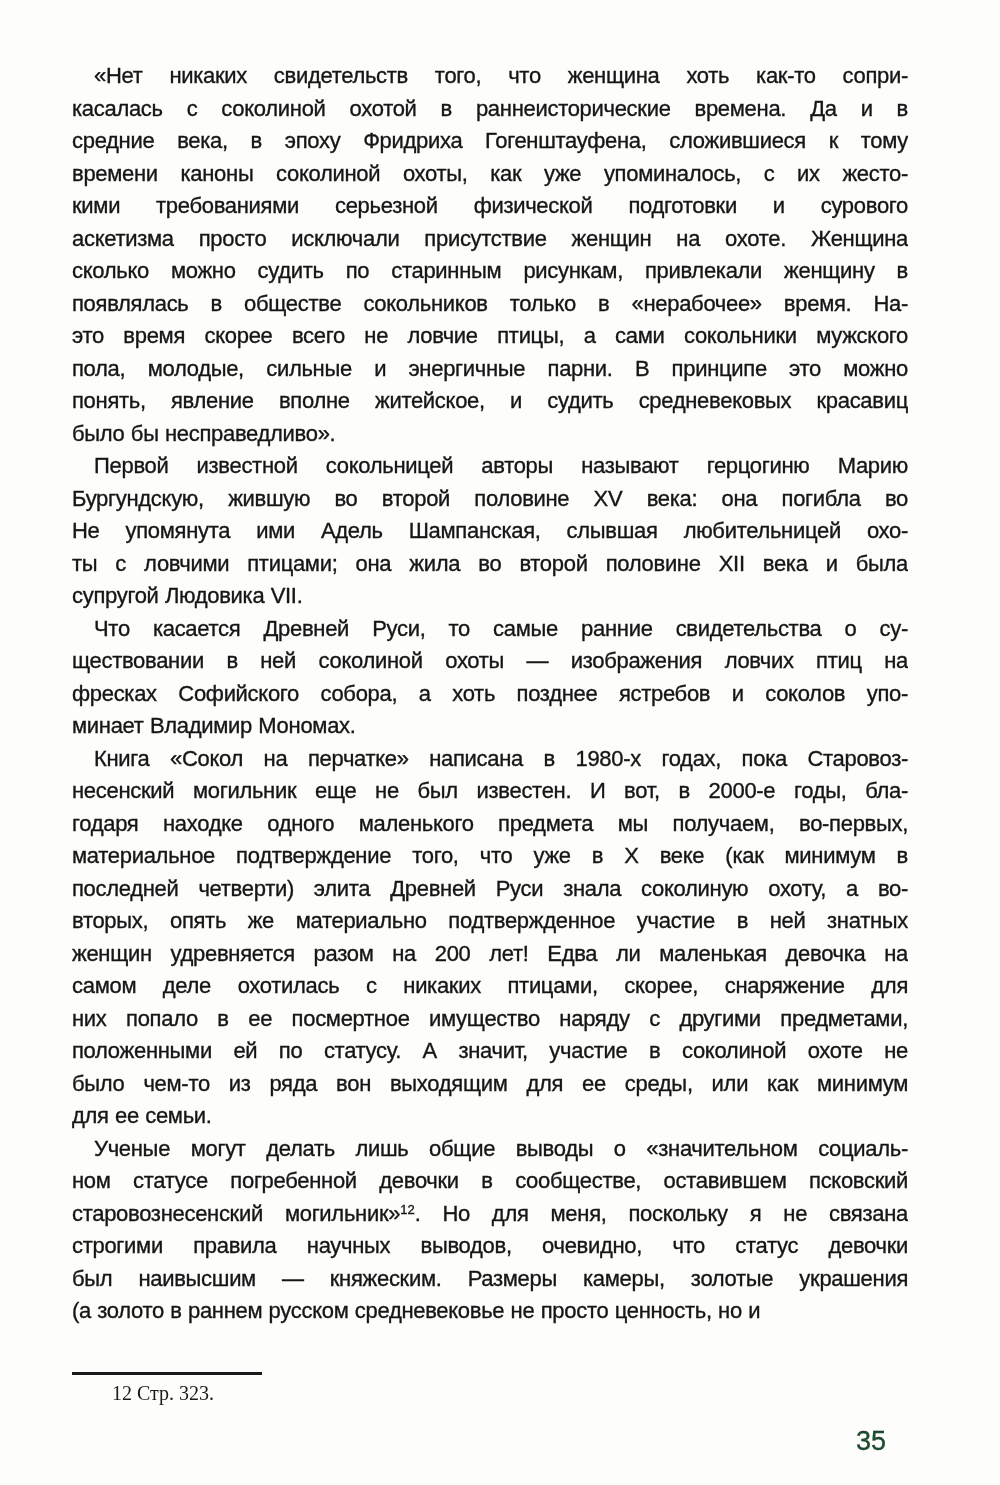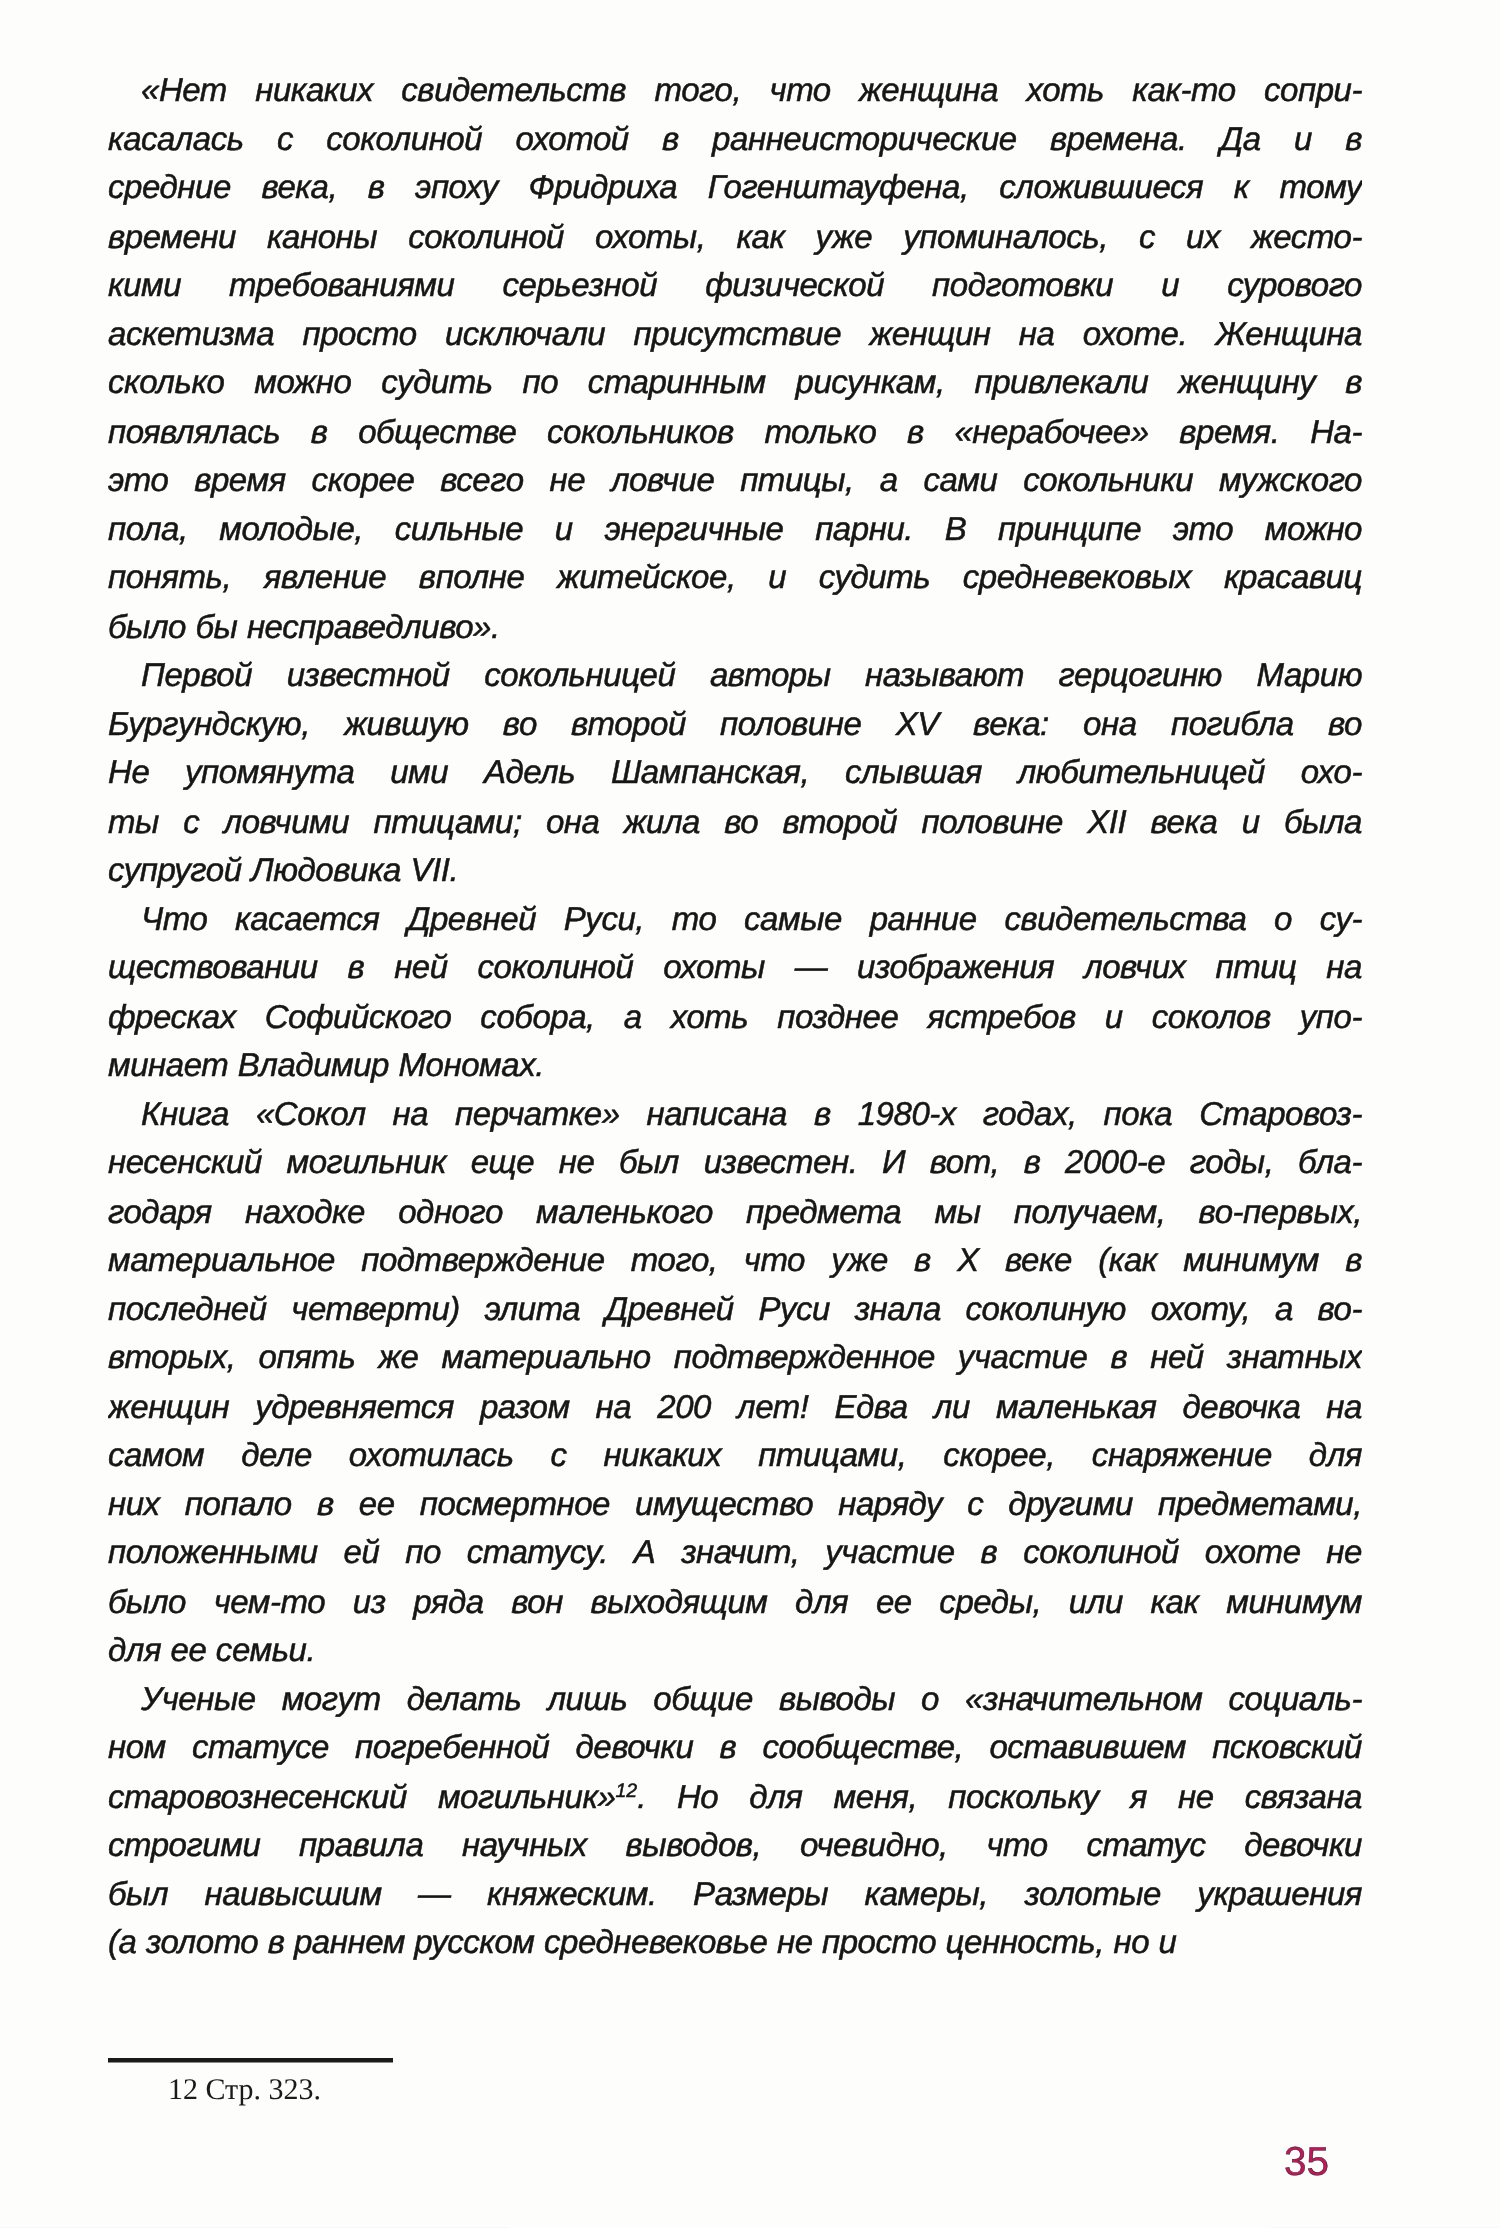--- a/index.html
+++ b/index.html
@@ -10,23 +10,22 @@
   }
   .page {
     position: relative;
     width: 1000px; height: 1485px;
     background: #fdfdfb;
     color: #161616;
     overflow: hidden;
   }
   .text-block {
     position: absolute;
-    left: 72px; top: 44px;
+    left: 72px; top: 60px;
     width: 836px;
-    font-style: italic;
   }
   .line {
     font-size: 22px;
     line-height: 32.5px;
     height: 32.5px;
     letter-spacing: -0.3px;
     word-spacing: 0.5px;
     text-align: justify;
     text-align-last: justify;
     -moz-text-align-last: justify;
@@ -57,21 +56,21 @@
     font-family: "Liberation Serif", serif;
     font-size: 20px;
     color: #1a1a1a;
   }
   .footnote-marker { margin-left: 40px; }
   .footnote-text  { }
   .page-number {
     position: absolute;
     left: 856px; top: 1426px;
     font-size: 27px;
-    color: #be185d;
+    color: #14532d;
     -webkit-text-stroke: 0.3px #1a1a1a;
   }
 </style>
 </head>
 <body>
 
 <div class="page">
 
   <div class="text-block">
       <div>

